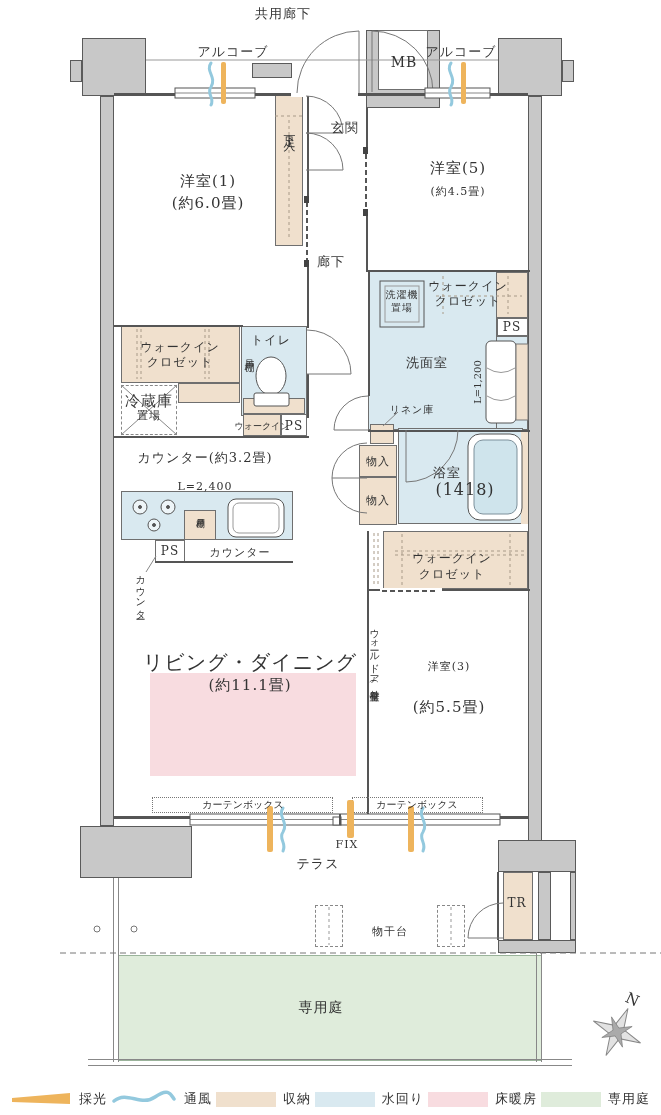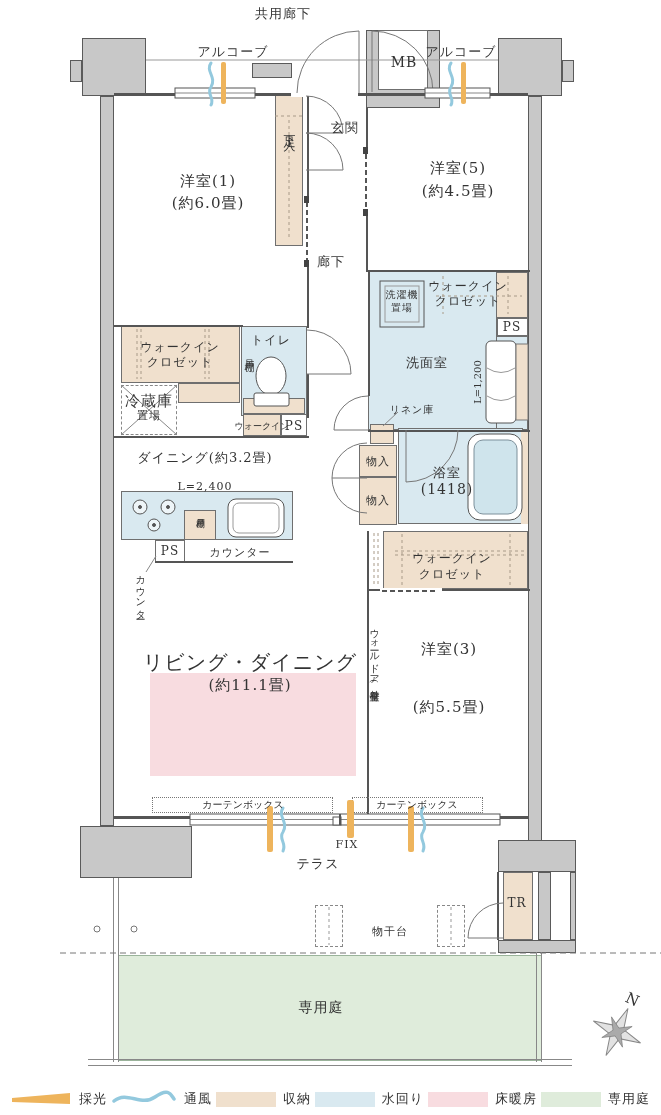--- a/index.html
+++ b/index.html
@@ -199,21 +199,21 @@
   <div class="t" style="left:233px;top:52px">アルコーブ</div>
   <div class="t" style="left:461px;top:52px">アルコーブ</div>
   <div class="t" style="left:404px;top:62px;font-size:14px">MB</div>
   <div class="t" style="left:345px;top:128px">玄関</div>
   <div class="tv" style="left:289px;top:125px;font-size:12px">下足入</div>
   <div class="t" style="left:331px;top:262px">廊下</div>
 
   <div class="t" style="left:208px;top:181px;font-size:15px">洋室(1)</div>
   <div class="t" style="left:208px;top:203px;font-size:15px">(約6.0畳)</div>
   <div class="t" style="left:458px;top:168px;font-size:15px">洋室(5)</div>
-  <div class="t" style="left:458px;top:191px;font-size:15px">(約4.5畳)</div>
+  <div class="t" style="left:458px;top:191px;font-size:11px">(約4.5畳)</div>
 
   <div class="t" style="left:402px;top:295px;font-size:10px">洗濯機</div>
   <div class="t" style="left:402px;top:308px;font-size:10px">置場</div>
   <div class="t" style="left:468px;top:286px;font-size:12px">ウォークイン</div>
   <div class="t" style="left:468px;top:301px;font-size:12px">クロゼット</div>
   <div class="t" style="left:512px;top:327px;font-size:12px">PS</div>
   <div class="t" style="left:427px;top:363px">洗面室</div>
   <div class="rot" style="left:477px;top:382px;font-size:10px">L=1,200</div>
   <div class="t" style="left:412px;top:410px;font-size:10px">リネン庫</div>
 
@@ -222,36 +222,36 @@
   <div class="t" style="left:149px;top:401px;font-size:15px">冷蔵庫</div>
   <div class="t" style="left:149px;top:415px;font-size:11px">置場</div>
   <div class="t" style="left:271px;top:340px;font-size:12px">トイレ</div>
   <div class="tv" style="left:249px;top:352px;font-size:10px;letter-spacing:1px">吊戸棚</div>
   <div class="t" style="left:262px;top:426px;font-size:9px;letter-spacing:0">ウォークイン</div>
   <div class="t" style="left:294px;top:426px;font-size:12px">PS</div>
 
   <div class="t" style="left:378px;top:461px;font-size:11px">物入</div>
   <div class="t" style="left:378px;top:500px;font-size:11px">物入</div>
   <div class="t" style="left:447px;top:473px">浴室</div>
-  <div class="t" style="left:447px;top:489px;font-size:14px">(1418)</div>
-
-  <div class="t" style="left:205px;top:458px">ダイニング(約3.2畳)</div>
+  <div class="t" style="left:465px;top:489px;font-size:16px">(1418)</div>
+
+  <div class="t" style="left:205px;top:458px">カウンター(約3.2畳)</div>
   <div class="t" style="left:205px;top:486px;font-size:11px">L=2,400</div>
   <div class="tv" style="left:200px;top:512px;font-size:9px;letter-spacing:0">吊戸棚</div>
   <div class="t" style="left:170px;top:551px;font-size:12px">PS</div>
   <div class="t" style="left:240px;top:552px;font-size:11px">カウンター</div>
   <div class="tv" style="left:140px;top:568px;font-size:10px;letter-spacing:0">カウンター</div>
 
   <div class="t" style="left:452px;top:558px;font-size:12px">ウォークイン</div>
   <div class="t" style="left:452px;top:574px;font-size:12px">クロゼット</div>
 
   <div class="t" style="left:250px;top:662px;font-size:20px">リビング・ダイニング</div>
   <div class="t" style="left:250px;top:685px;font-size:15px">(約11.1畳)</div>
   <div class="tv" style="left:374px;top:622px;font-size:10px;letter-spacing:0">ウォールドア(垂壁有り)</div>
-  <div class="t" style="left:449px;top:649px;font-size:15px">洋室(3)</div>
+  <div class="t" style="left:449px;top:666px;font-size:11px">洋室(3)</div>
   <div class="t" style="left:449px;top:707px;font-size:15px">(約5.5畳)</div>
 
   <div class="t" style="left:243px;top:805px;font-size:10px;letter-spacing:0">カーテンボックス</div>
   <div class="t" style="left:417px;top:805px;font-size:10px;letter-spacing:0">カーテンボックス</div>
   <div class="t" style="left:347px;top:844px;font-size:11px">FIX</div>
 
   <div class="t" style="left:318px;top:864px">テラス</div>
   <div class="t" style="left:390px;top:931px;font-size:11px">物干台</div>
   <div class="t" style="left:517px;top:903px;font-size:12px">TR</div>
   <div class="t" style="left:321px;top:1008px;font-size:14px">専用庭</div>

